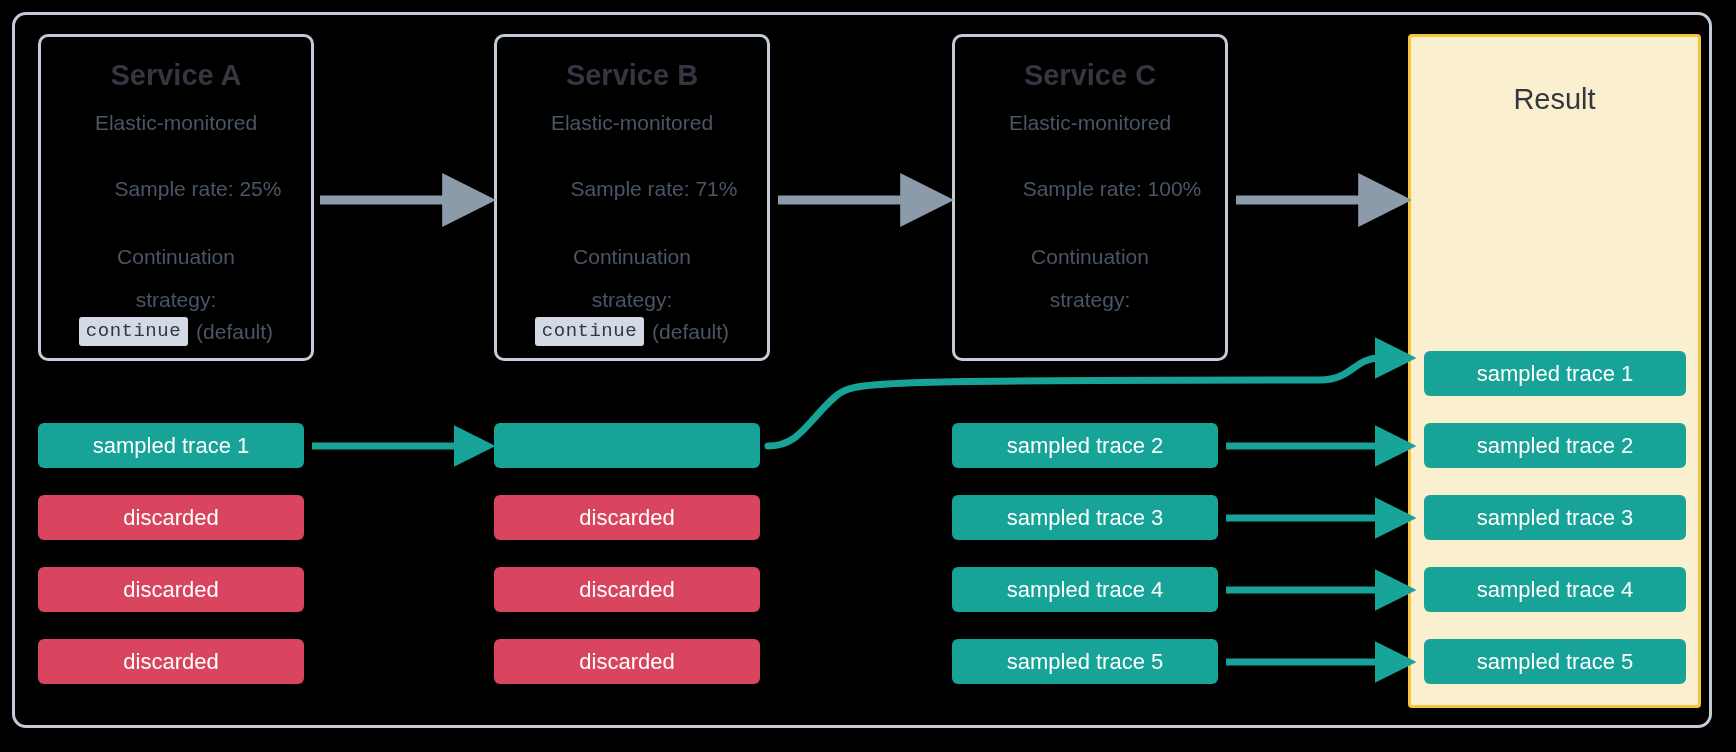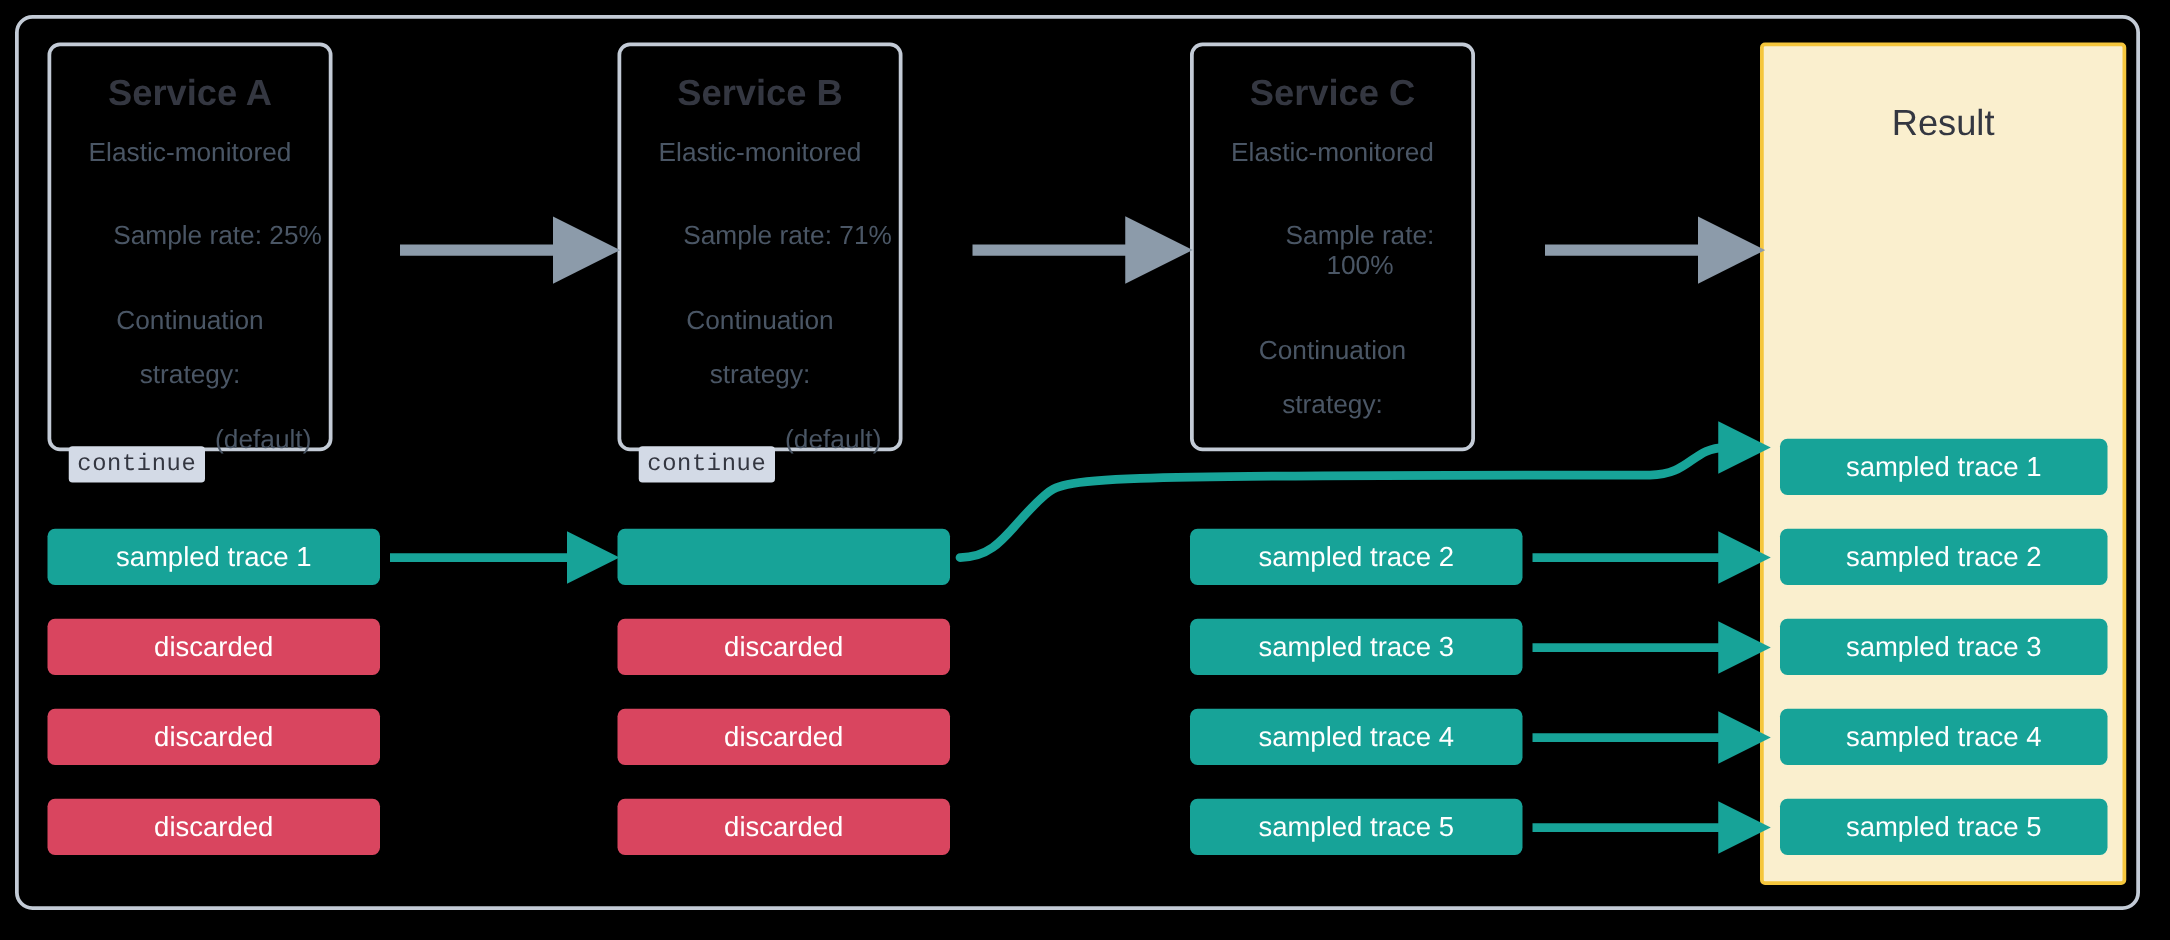--- a/index.html
+++ b/index.html
@@ -29,21 +29,21 @@
     border: 3px solid #C3CBD6;
     border-radius: 14px;
     box-sizing: border-box;
     background: #000000;
   }
 
   
   .service-card {
     position: absolute;
     top: 34px;
-    width: 228px;
+    width: 276px;
     height: 327px;
     border: 3px solid #C3CBD6;
     border-radius: 10px;
     box-sizing: border-box;
     background: #000000;
     text-align: center;
     padding-top: 22px;
   }
   .svc-a { left: 38px; }
   .svc-b { left: 494px; }
@@ -83,21 +83,20 @@
     gap: 8px;
   }
   .code-chip {
     background: #D3DAE6;
     color: #343741;
     font-family: "Liberation Mono", monospace;
     font-size: 19px;
     padding: 3px 7px 4px 7px;
     border-radius: 3px;
     letter-spacing: 0.5px;
-    margin-top: 40px;
   }
   .default-note { color: #4A5665; font-size: 21px; }
 
   
   #result-panel {
     position: absolute;
     left: 1408px;
     top: 34px;
     width: 293px;
     height: 674px;

